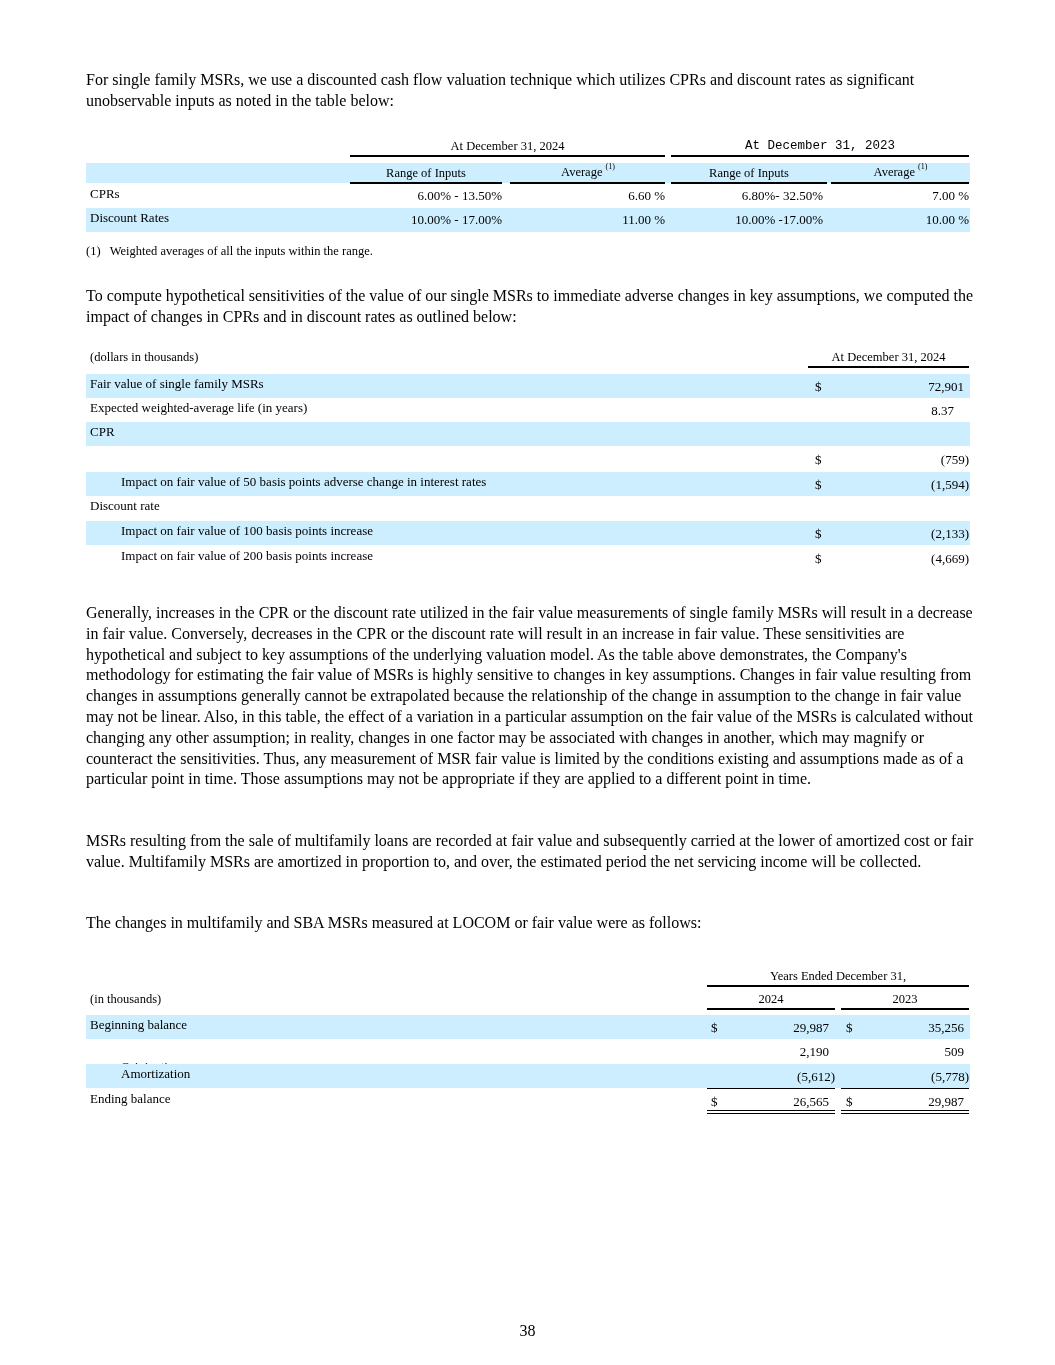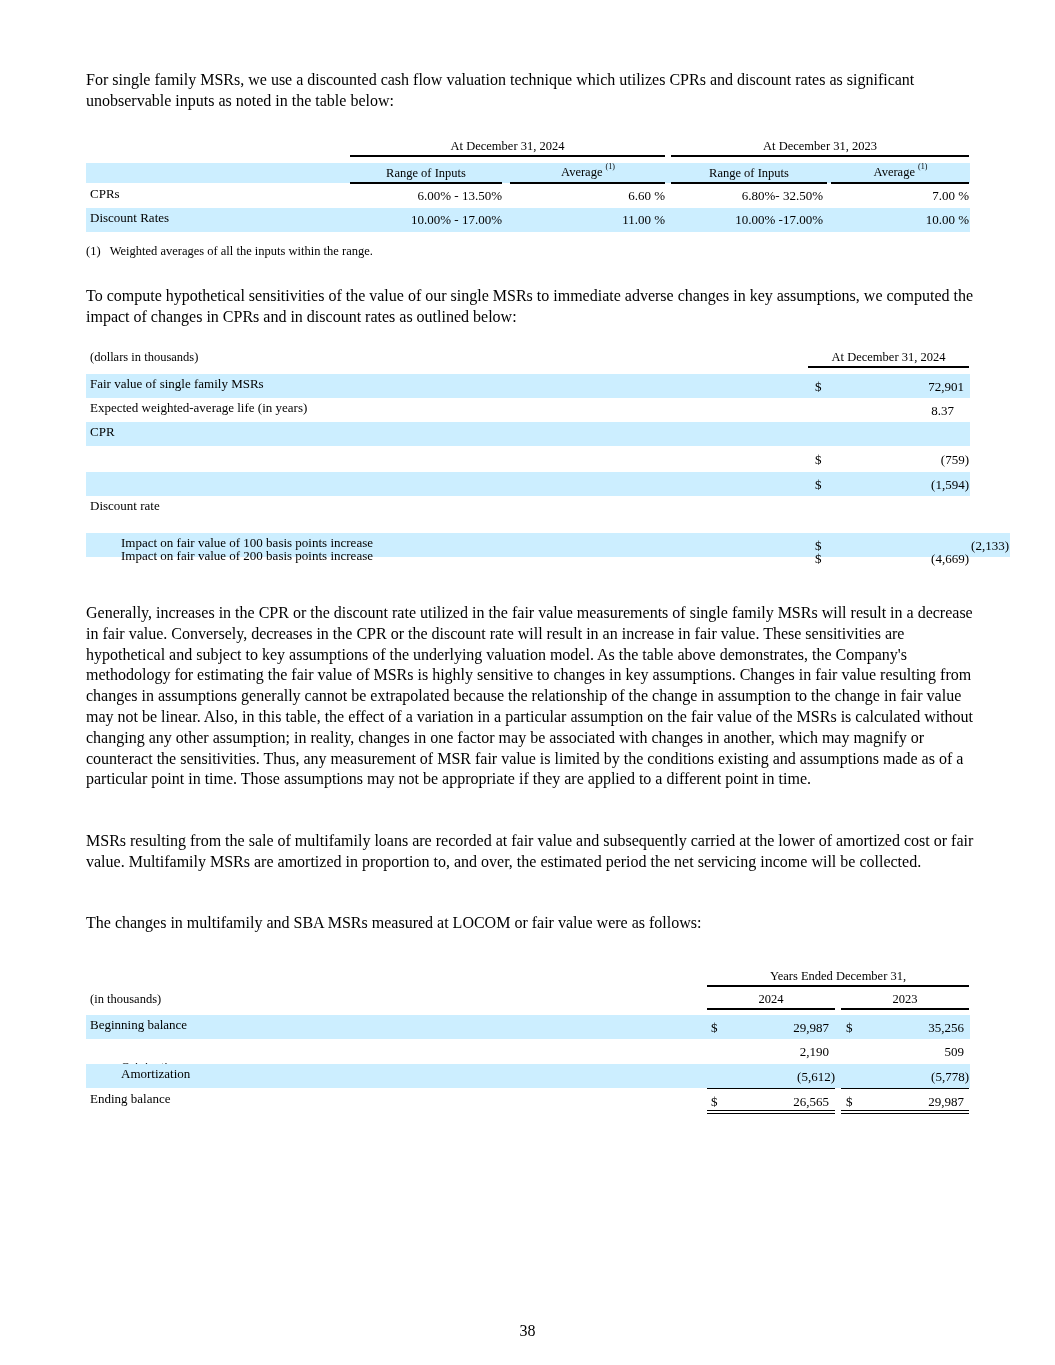--- a/index.html
+++ b/index.html
@@ -23,21 +23,21 @@
   .hdr { font-size: 12.5px; text-align: center; position: absolute; white-space: nowrap; }
   .r { text-align: right; }
 </style>
 </head>
 <body>
 
 <p class="para" style="top:70px;">For single family MSRs, we use a discounted cash flow valuation technique which utilizes CPRs and discount rates as significant unobservable inputs as noted in the table below:</p>
 
 <div>
   <div class="hdr" style="left:350px;width:315px;top:139px;">At December 31, 2024</div>
-  <div class="hdr" style="left:671px;width:298px;top:139px;">At December 31, 2023</div>
+  <div class="hdr" style="left:671px;width:298px;top:139px;font-family:Liberation Mono, monospace;">At December 31, 2023</div>
   <div class="rule" style="left:350px;width:315px;top:155px;"></div>
   <div class="rule" style="left:671px;width:298px;top:155px;"></div>
 
   <div class="row band" style="top:163px;height:20px;">
     <div class="hdr" style="left:264px;width:152px;top:3px;"><span>Range of Inputs</span></div>
     <div class="hdr" style="left:425px;width:154px;top:2px;"><span>Average</span> <sup>(1)</sup></div>
     <div class="hdr" style="left:585px;width:156px;top:3px;"><span>Range of Inputs</span></div>
     <div class="hdr" style="left:745px;width:139px;top:2px;"><span>Average</span> <sup>(1)</sup></div>
   </div>
   <div class="rule" style="left:350px;width:152px;top:182px;"></div>
@@ -79,27 +79,28 @@
     <div class="cell r" style="right:16px;top:5px;">8.37</div>
   </div>
   <div class="row band" style="top:422px;">
     <div class="cell" style="left:4px;top:2px;">CPR</div>
   </div>
   <div class="row" style="top:447px;">
     <div class="cell" style="left:729px;top:5px;">$</div>
     <div class="cell r" style="right:1px;top:5px;">(759)</div>
   </div>
   <div class="row band" style="top:472px;">
+    <div class="cell" style="left:35px;top:2px;">Impact on fair value of 50 basis points adverse change in interest rates</div>
     <div class="cell" style="left:729px;top:5px;">$</div>
     <div class="cell r" style="right:1px;top:5px;">(1,594)</div>
   </div>
   <div class="row" style="top:496px;">
     <div class="cell" style="left:4px;top:2px;">Discount rate</div>
   </div>
-  <div class="row band" style="top:533px;padding-left:40px;">
+  <div class="row band" style="top:521px;">
     <div class="cell" style="left:35px;top:2px;">Impact on fair value of 100 basis points increase</div>
     <div class="cell" style="left:729px;top:5px;">$</div>
     <div class="cell r" style="right:1px;top:5px;">(2,133)</div>
   </div>
   <div class="row" style="top:546px;">
     <div class="cell" style="left:35px;top:2px;">Impact on fair value of 200 basis points increase</div>
     <div class="cell" style="left:729px;top:5px;">$</div>
     <div class="cell r" style="right:1px;top:5px;">(4,669)</div>
   </div>
 </div>

